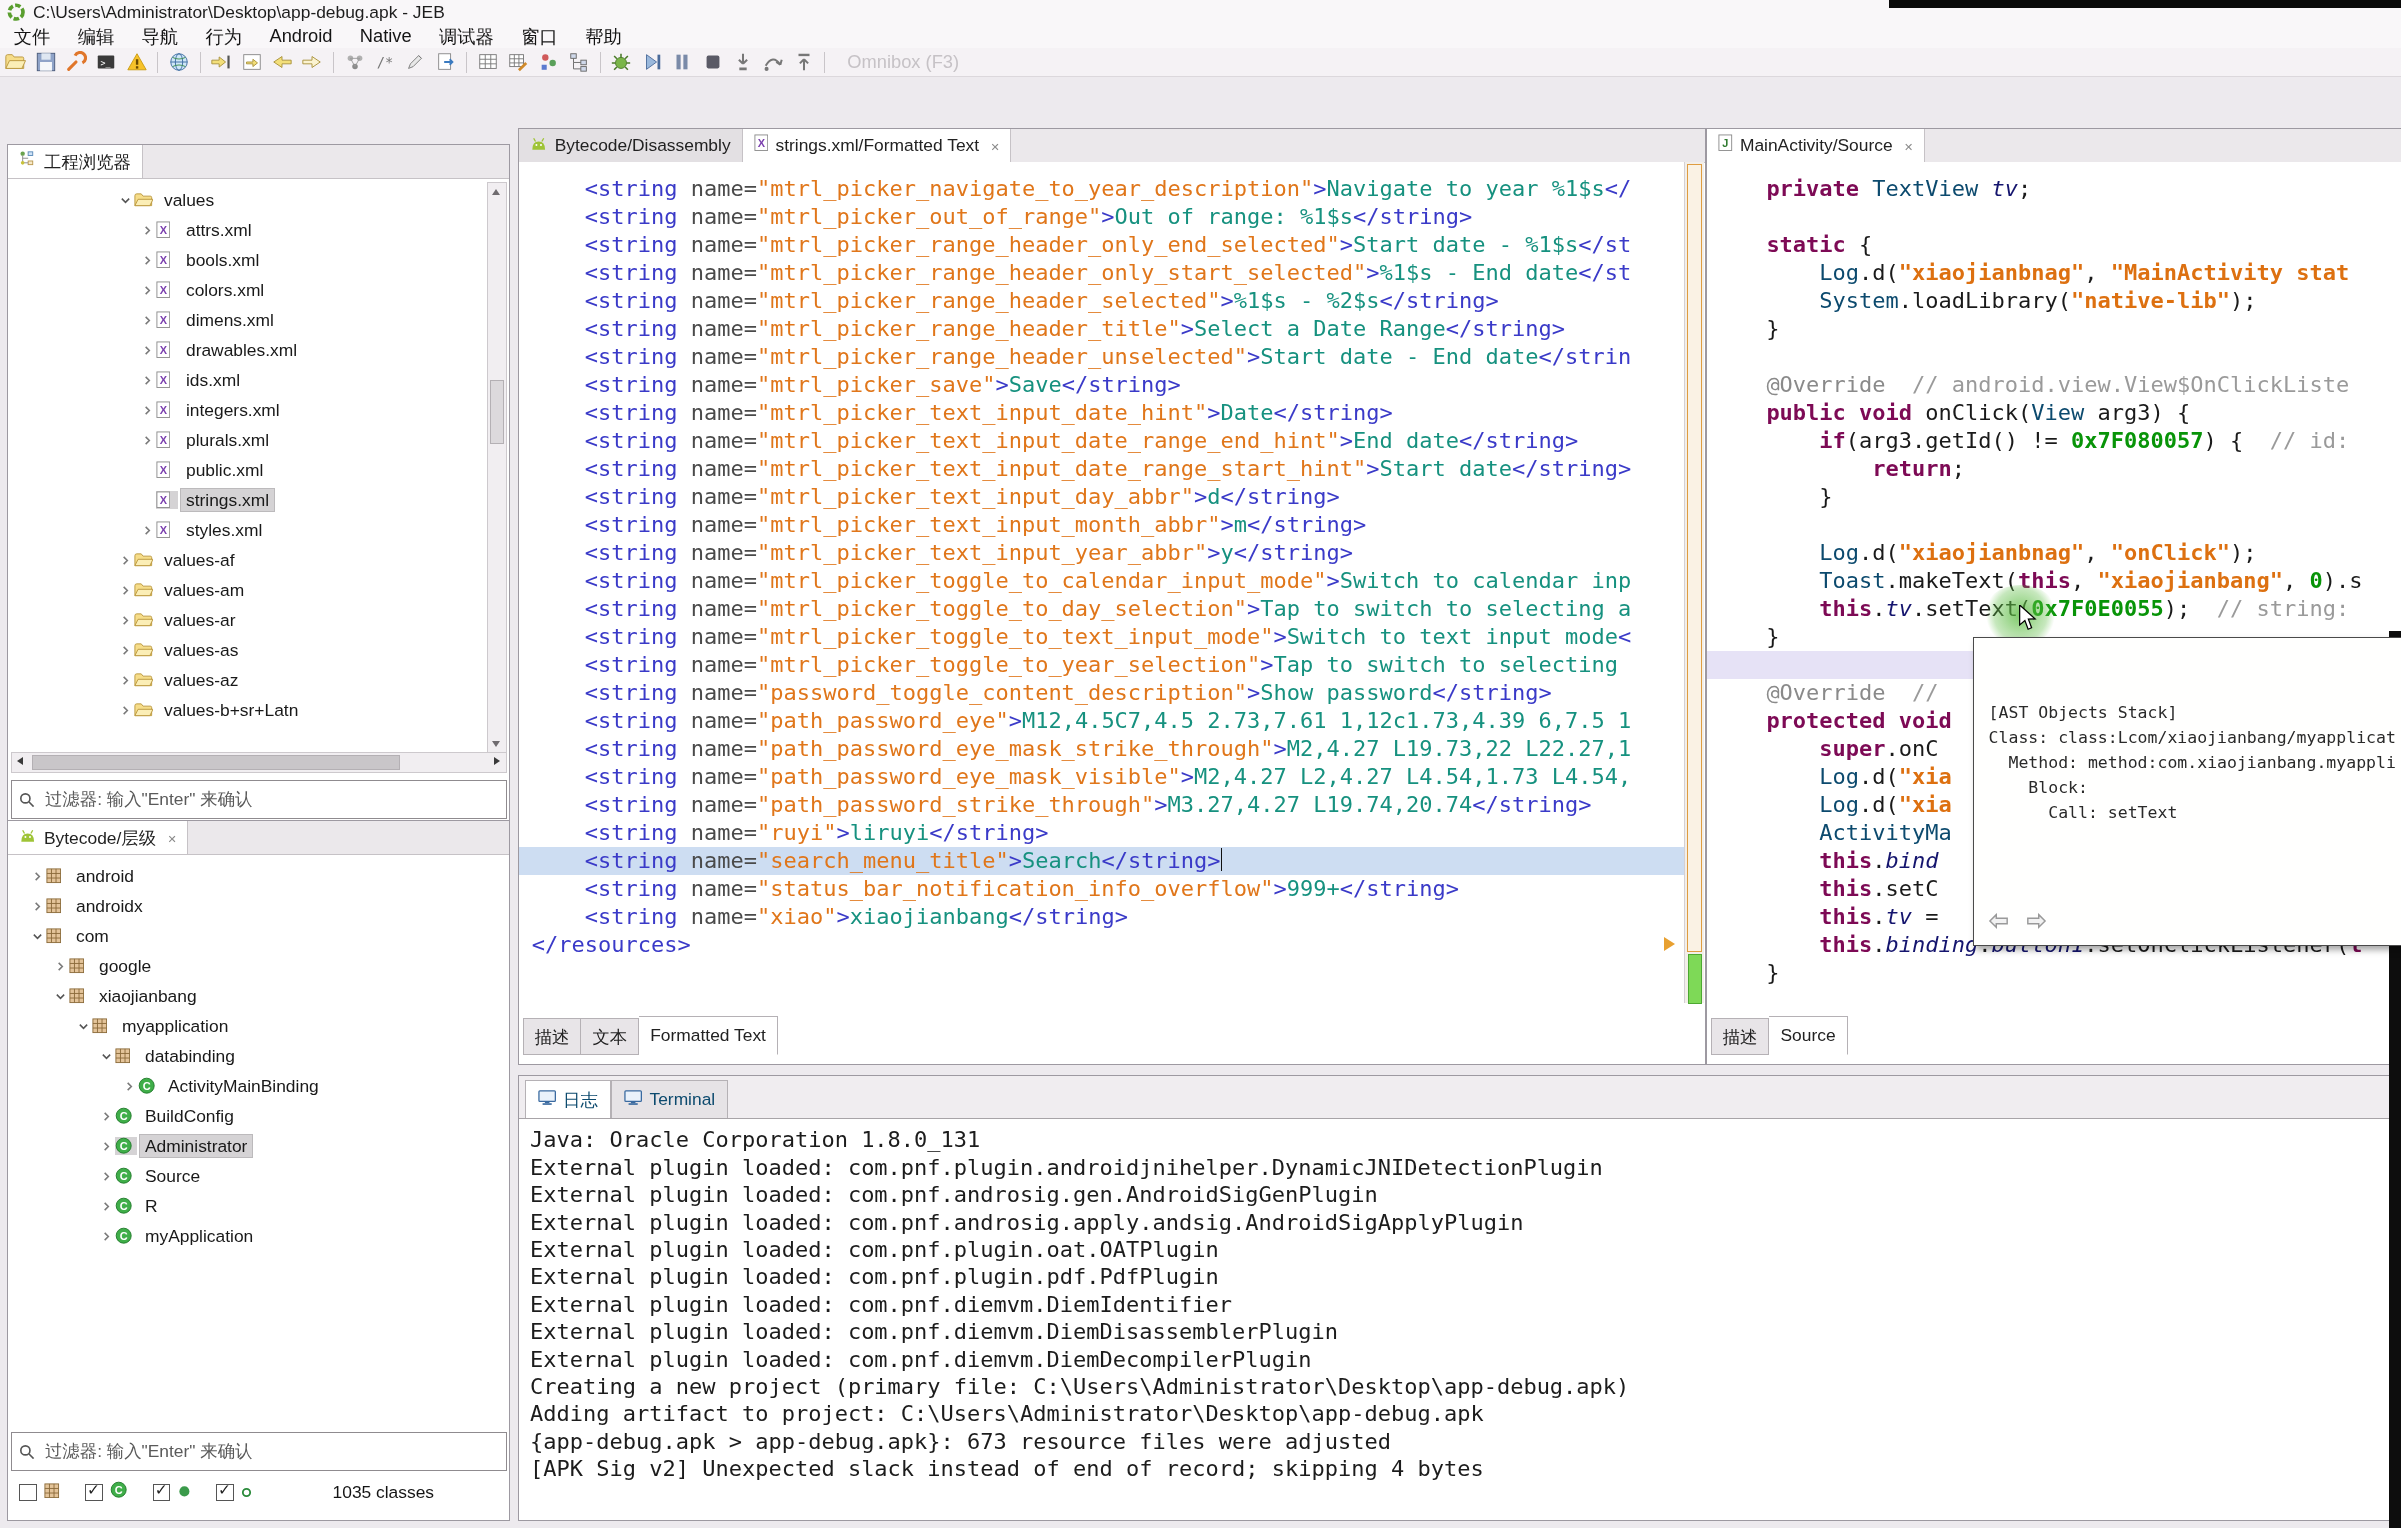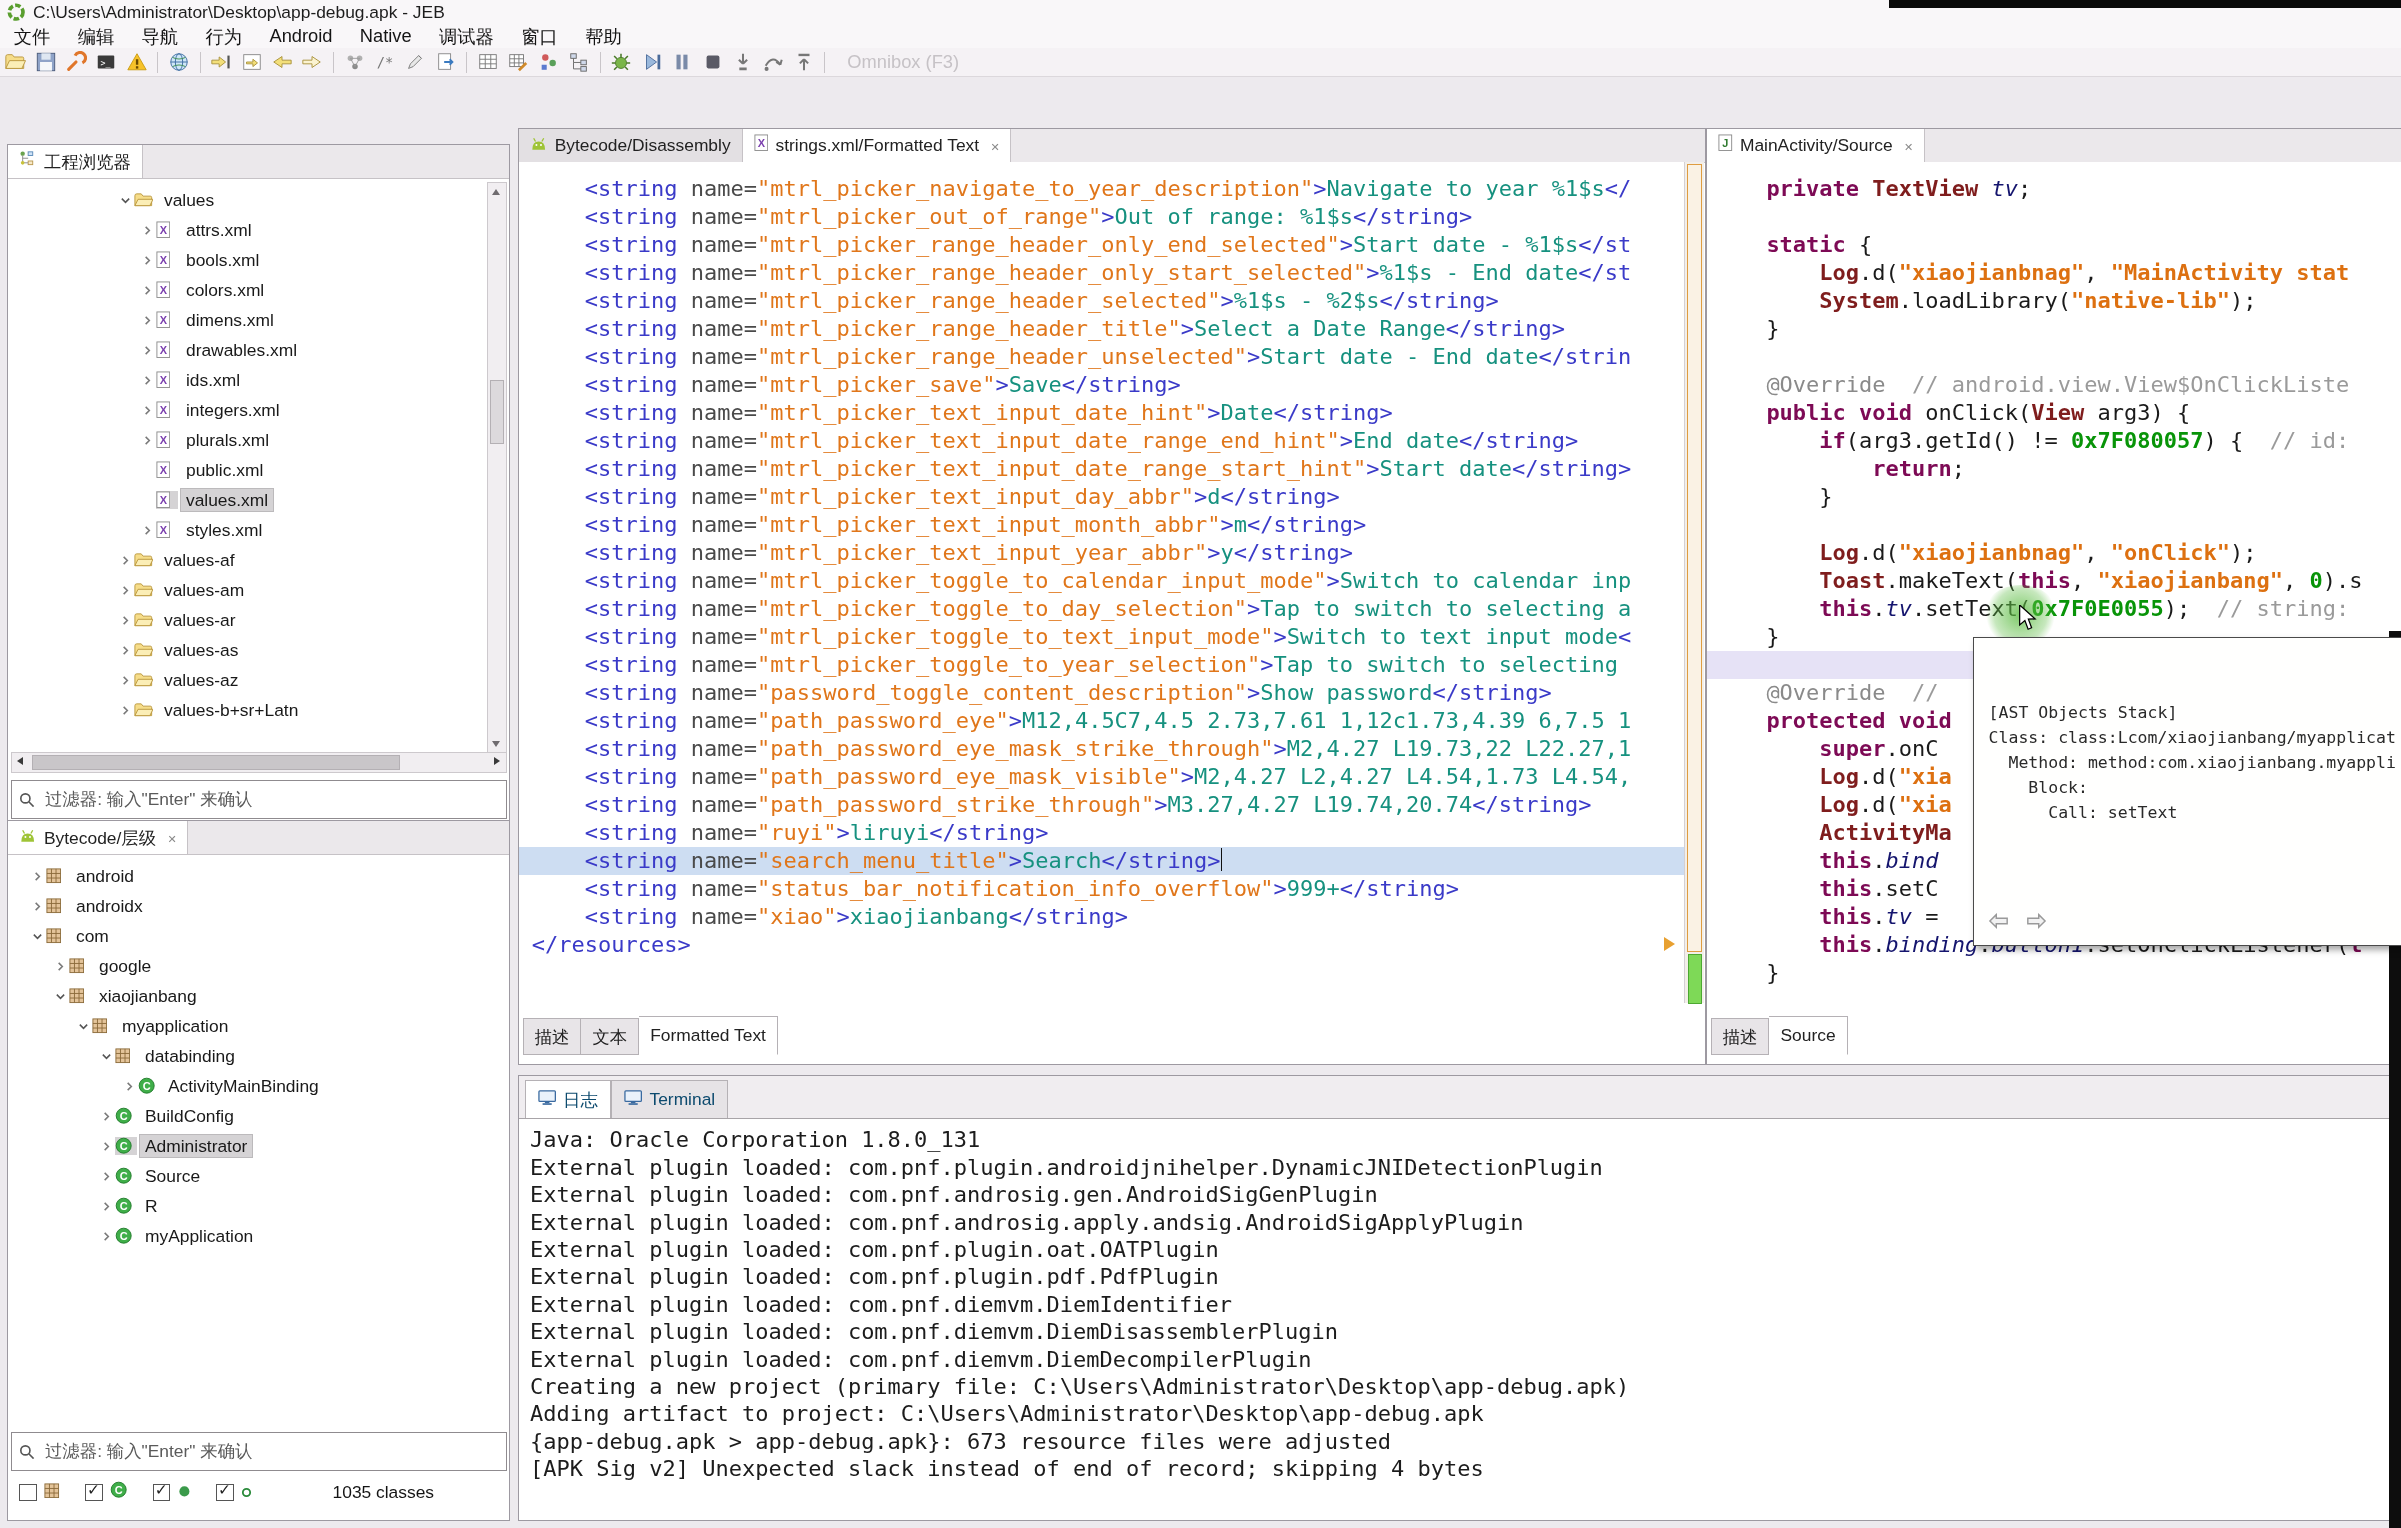--- a/index.html
+++ b/index.html
@@ -40,21 +40,21 @@
   .filter input{border:none;outline:none;flex:1;font-size:17.4px;color:#4a4a4a;background:transparent;font-family:"Liberation Sans",sans-serif;}
   .filter input::placeholder{color:#5a5a5a;}
   
   .code{position:absolute;background:#fff;font-family:"DejaVu Sans Mono",monospace;font-size:22px;line-height:28px;white-space:pre;overflow:hidden;}
   .code{padding-top:12.8px;}
   .cl{height:28px;}
   .cl.hlx{background:#cdddf2;}
   .cl.hlj{background:#e6e2f6;}
   .caret{display:inline-block;width:1.8px;height:23px;background:#111;vertical-align:-3.7px;}
   .seg-t{color:#3a3ac8;} .seg-a{color:#4a4a4a;} .seg-v{color:#e0761a;} .seg-c{color:#16917f;} .seg-p{color:#1a1a1a;}
-  .seg-k{color:#7d0a55;font-weight:bold;} .seg-y{color:#7f1d1d;font-weight:bold;} .seg-s{color:#dd7010;font-weight:bold;}
+  .seg-k{color:#7d0a55;font-weight:bold;} .seg-y{color:#0c4a6e;} .seg-s{color:#dd7010;font-weight:bold;}
   .seg-n{color:#089408;font-weight:bold;} .seg-m{color:#9a9a9a;} .seg-f{color:#15156e;font-style:italic;} .seg-o{color:#8a8a8a;}
   
   .minitabs{position:absolute;display:flex;align-items:flex-end;height:37px;font-size:17.4px;}
   .minitab{display:flex;align-items:center;height:35px;padding:0 11px;background:#e8e5e8;border:0.9px solid #b5b1b5;border-left:none;color:#222;white-space:nowrap;}
   .minitab:first-child{border-left:0.9px solid #b5b1b5;}
   .minitab.active{background:#fff;border-bottom-color:#fff;height:37px;}
   
   .logtabs{position:absolute;left:0;top:0;right:0;height:42px;background:#f0edf0;display:flex;align-items:flex-end;padding-left:5.5px;}
   .logtab{display:flex;align-items:center;gap:7.3px;height:37px;padding:0 12px;font-size:17.4px;background:#e6e3e6;border:0.9px solid #b5b1b5;border-bottom:none;color:#0c4a6e;}
   .logtab.active{background:#fff;}
@@ -418,21 +418,21 @@
           <span class="tlabel">public.xml</span>
         </div>
         <div class="trow sel" style="height: 30px; padding-left: 130px;">
           <span class="chev"></span>
           <span class="ticon">
             <svg width="14.6" height="17.4" viewBox="0 0 16 19" style="font-size:19px">
               <rect x="1" y="1" width="14" height="17" fill="#fff" stroke="#8a8a8a"></rect>
               <text x="8" y="14" font-size="12" font-weight="bold" fill="#7a3fae" text-anchor="middle" font-family="Liberation Sans">X</text>
             </svg>
           </span>
-          <span class="tlabel">values.xml</span>
+          <span class="tlabel">strings.xml</span>
         </div>
         <div class="trow" style="height: 30px; padding-left: 130px;">
           <span class="chev">
             <svg width="11" height="11" viewBox="0 0 12 12">
               <polyline points="4,2 8,6 4,10" fill="none" stroke="#7a7a7a" stroke-width="1.7"></polyline>
             </svg>
           </span>
           <span class="ticon">
             <svg width="14.6" height="17.4" viewBox="0 0 16 19" style="font-size:19px">
               <rect x="1" y="1" width="14" height="17" fill="#fff" stroke="#8a8a8a"></rect>

